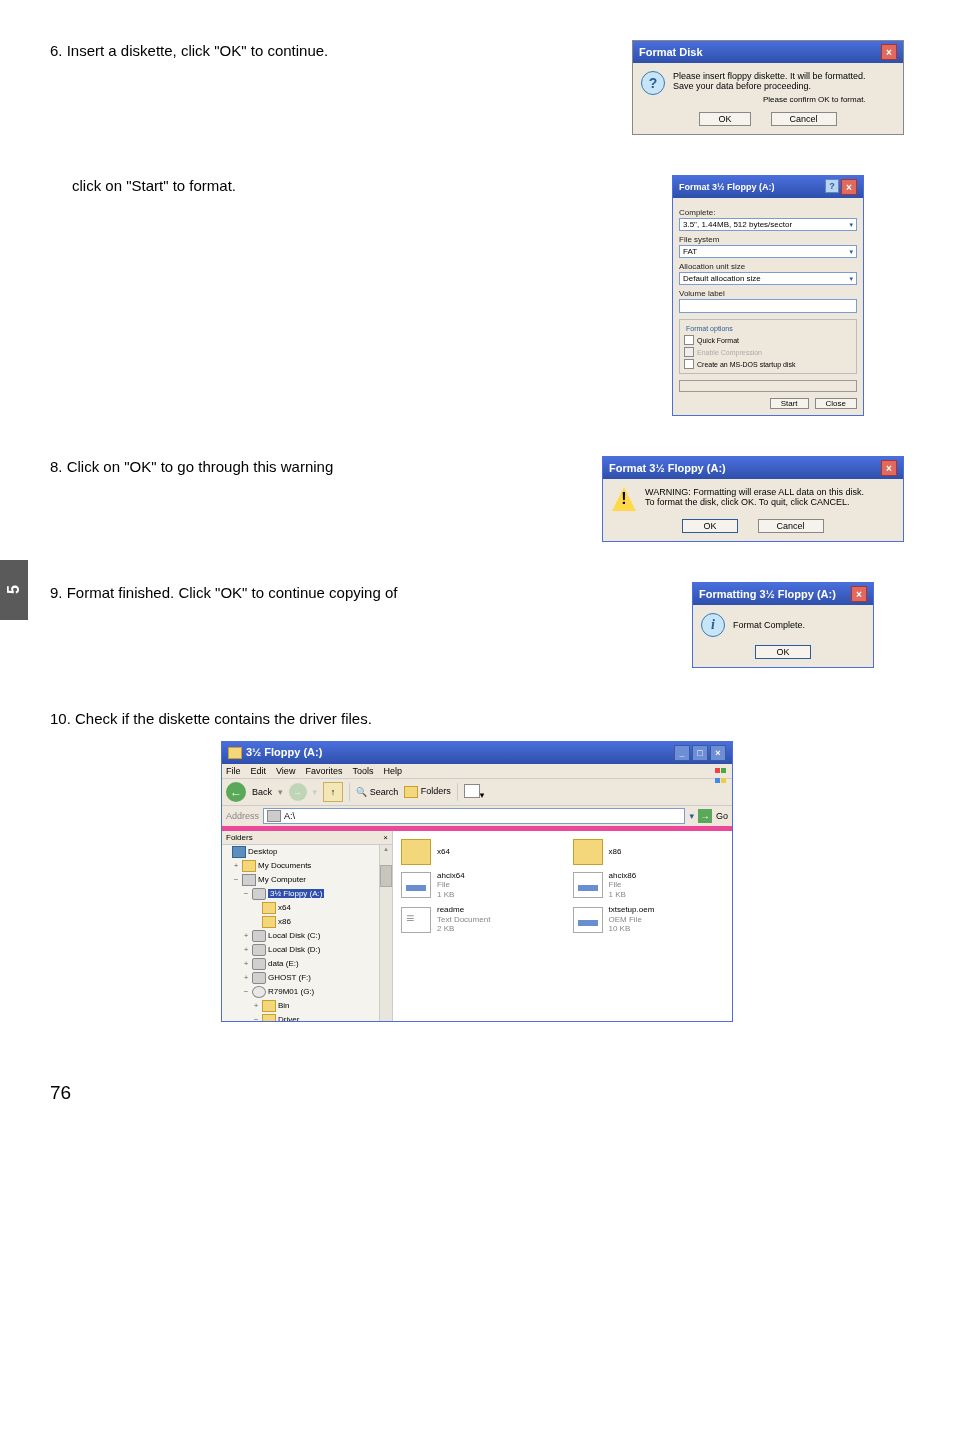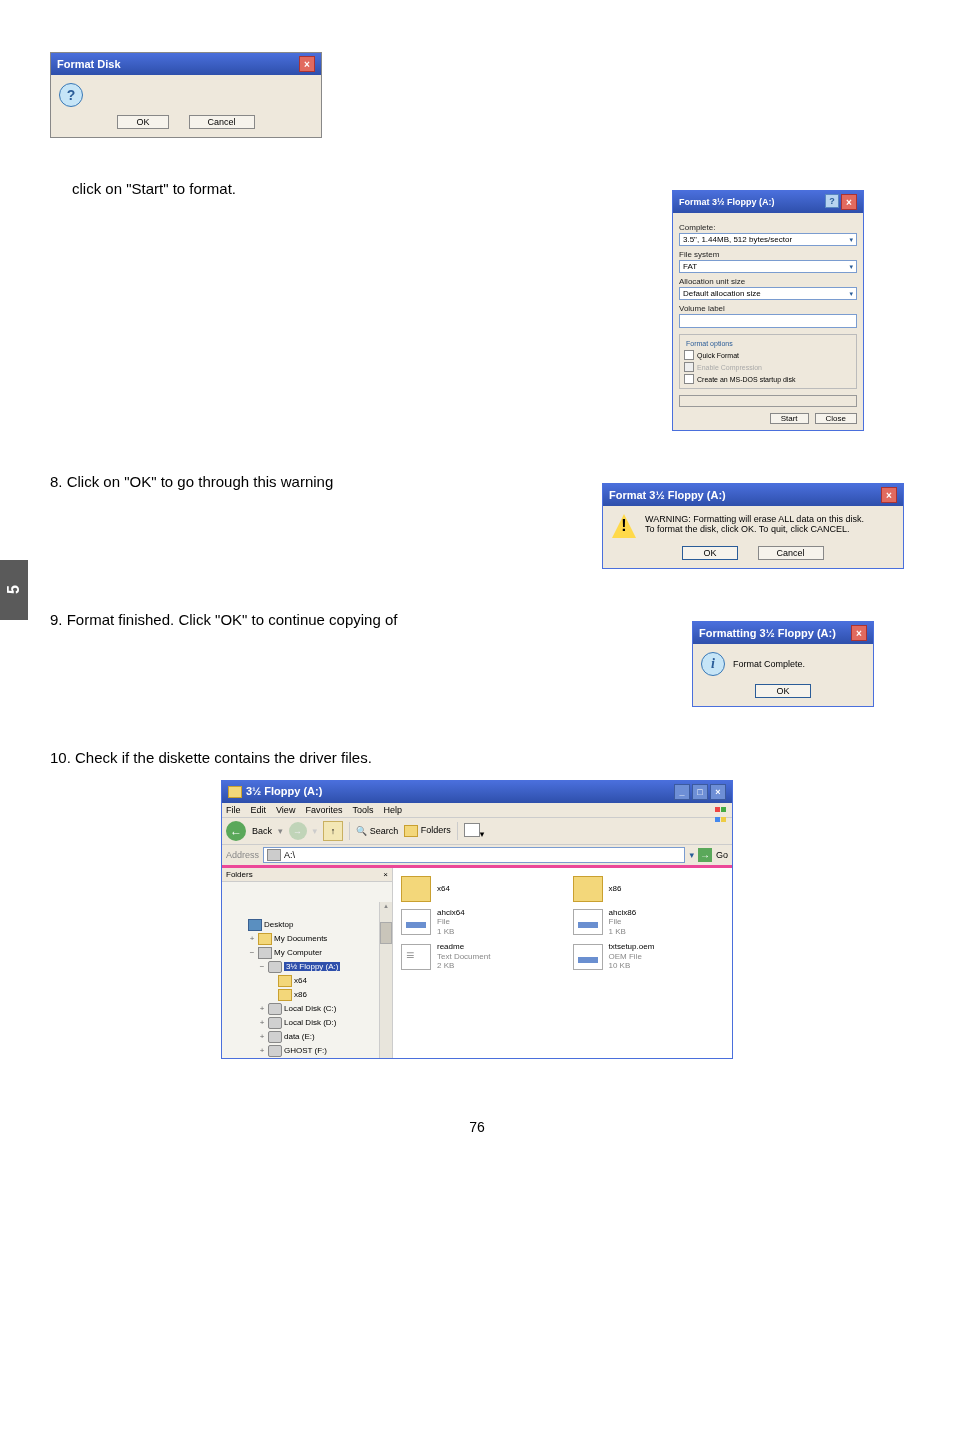--- a/index.html
+++ b/index.html
@@ -17,21 +17,21 @@
     display: flex;
     align-items: flex-start;
     margin-bottom: 40px;
   }
   .instr {
     flex: 1;
     padding-right: 20px;
     line-height: 1.5;
   }
   .indent { padding-left: 22px; }
-  .fig { flex-shrink: 0; margin-top: 12px; }
+  .fig { flex-shrink: 0; }
 
   
   .page-tab {
     position: absolute;
     left: 0;
     top: 560px;
     width: 28px;
     height: 60px;
     background: #5a5a5a;
     color: #fff;
@@ -88,28 +88,28 @@
   .ex-title { background: linear-gradient(#4a6fdc,#2e4fab); color:#fff; font-size:11px; font-weight:bold; padding:3px 6px; display:flex; justify-content:space-between; align-items:center;}
   .wincontrols { display:flex; gap:2px;}
   .wc { width:14px; height:14px; background:#6e8fd6; border:1px solid #3c5a9e; color:#fff; display:flex; align-items:center; justify-content:center; font-size:9px;}
   .menu { background:#eee8dc; font-size:9px; padding:2px 4px; display:flex; gap:10px; border-bottom:1px solid #ccc; position:relative;}
   .flag { position:absolute; right:4px; top:2px; width:14px; height:12px;}
   .toolbar { background:#eee8dc; padding:3px 4px; display:flex; align-items:center; gap:6px; border-bottom:1px solid #ccc; font-size:9px;}
   .tb-back { width:20px; height:20px; border-radius:50%; background:#5aa85a; color:#fff; display:flex; align-items:center; justify-content:center; font-size:12px;}
   .tb-fwd { width:18px; height:18px; border-radius:50%; background:#c0d4b8; color:#eee; display:flex; align-items:center; justify-content:center;}
   .tb-up { width:18px; height:18px; background:#f3e7b5; border:1px solid #c9b060; display:flex; align-items:center; justify-content:center;}
   .tb-sep { width:1px; height:18px; background:#ccc;}
-  .addr { background:#eee8dc; padding:2px 4px; display:flex; align-items:center; gap:4px; border-bottom:3px solid #ec4899; font-size:9px;}
+  .addr { background:#eee8dc; padding:2px 4px; display:flex; align-items:center; gap:4px; border-bottom:5px solid #ec4899; font-size:9px;}
   .addr-lbl { color:#888;}
   .addr-box { flex:1; border:1px solid #7a9cd0; background:#fff; padding:1px 3px; display:flex; align-items:center; gap:3px;}
   .go { background:#5aa85a; color:#fff; width:14px; height:14px; display:flex; align-items:center; justify-content:center; font-size:10px;}
   .ex-body { display:flex; height:190px; background:#fff;}
   .sidebar { width:170px; background:#f4f3ee; border-right:1px solid #ccc; font-size:8px; display:flex; flex-direction:column;}
   .side-head { background:#eee8dc; padding:2px 4px; display:flex; justify-content:space-between; border-bottom:1px solid #ccc;}
-  .tree { flex:1; overflow:hidden; padding:16px; position:relative;margin-top:20px;}
+  .tree { flex:1; overflow:hidden; padding:0; position:relative;}
   .scroll-v { position:absolute; right:0; top:0; bottom:0; width:12px; background:#e8e5dc; border-left:1px solid #ccc;}
   .scroll-thumb { background:#c9c5ba; border:1px solid #aaa; width:10px; height:20px; margin:12px auto;}
   .tnode { display:flex; align-items:center; gap:2px; padding:1px 0;}
   .toggle { width:8px; text-align:center; color:#666;}
   .ticon { width:12px; height:10px;}
   .fold-y { background:#f3d77a; border:1px solid #c9a030;}
   .drv { background:#d0d0d0; border:1px solid #888; border-radius:2px;}
   .cd { background:#e8e8e8; border:1px solid #888; border-radius:50%;}
   .selected { background:#2e4fab; color:#fff; padding:0 2px;}
   .files { flex:1; padding:8px; display:grid; grid-template-columns:1fr 1fr; gap:6px 20px; align-content:start; font-size:8px;}
@@ -118,38 +118,44 @@
   .ficon.fold { background:#f3d77a; border:1px solid #c9a030;}
   .ficon.sys { background:#fff; border:1px solid #aaa; position:relative;}
   .ficon.sys::after { content:""; position:absolute; left:4px; right:4px; top:12px; height:6px; background:#6a8fd0;}
   .ficon.txt { background:#fff; border:1px solid #aaa;}
   .ficon.txt::before { content:"≡"; position:absolute; color:#999; font-size:14px; margin:2px 4px;}
   .ficon.txt { position:relative;}
   .fmeta { line-height:1.2;}
   .fmeta .n { color:#000;}
   .fmeta .d { color:#888;}
 
-  .page-num { text-align:center; margin-top:60px; font-size:14px;}
+  .page-num { margin-top:60px; font-size:19px;}
   .flag-sq { display:inline-block; width:5px; height:5px; margin:0.5px;}
 </style>
 </head>
 <body>
 
 <div class="page-tab">5</div>
 
 <div class="row">
+  <div class="instr">6. Insert a diskette, click "OK" to continue.</div>
   <div class="fig">
     <div class="dlg-confirm">
       <div class="dlg-title">
         <span>Format Disk</span>
         <span class="close-x">×</span>
       </div>
       <div class="dlg-body">
         <div class="dlg-body-row">
           <div class="help-icon">?</div>
+          <div>
+            <div>Please insert floppy diskette.  It will be formatted.</div>
+            <div>Save your data before proceeding.</div>
+            <div class="dlg-sub">Please confirm OK to format.</div>
+          </div>
         </div>
         <div class="dlg-btns">
           <div class="btn-w">OK</div>
           <div class="btn-w">Cancel</div>
         </div>
       </div>
     </div>
   </div>
 </div>
 

